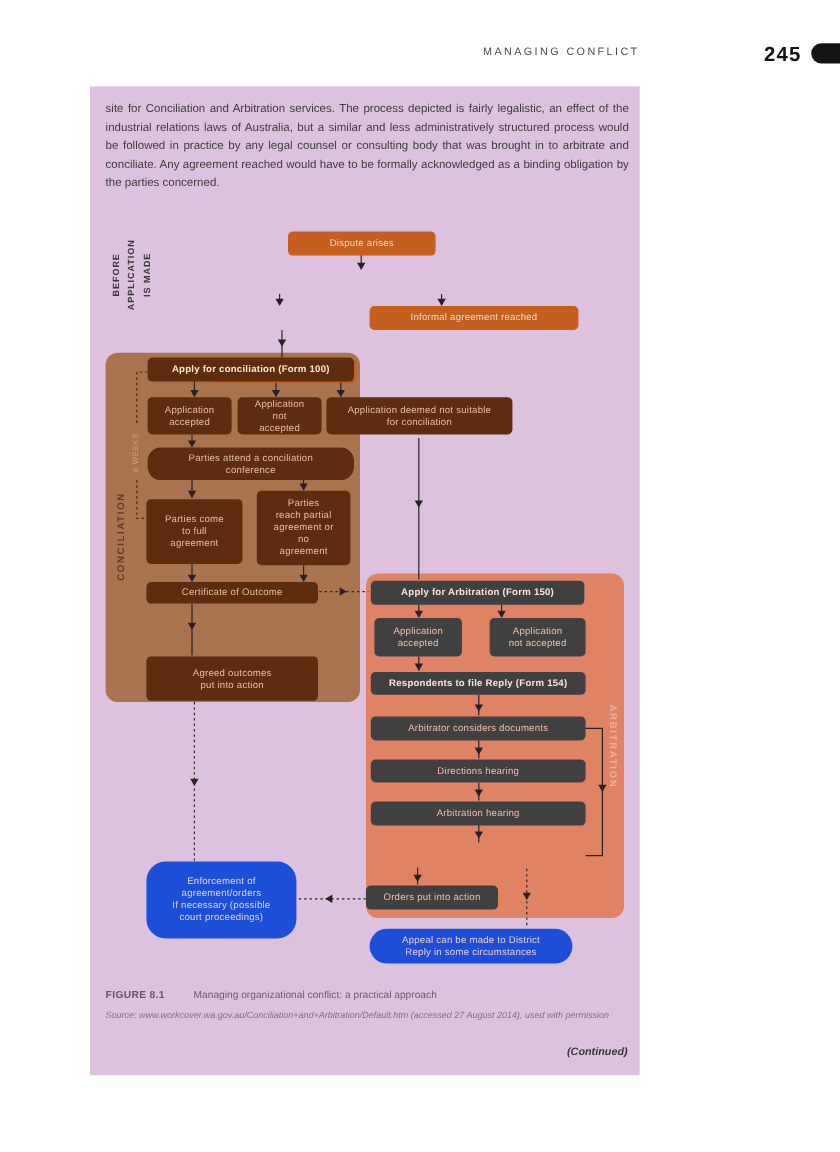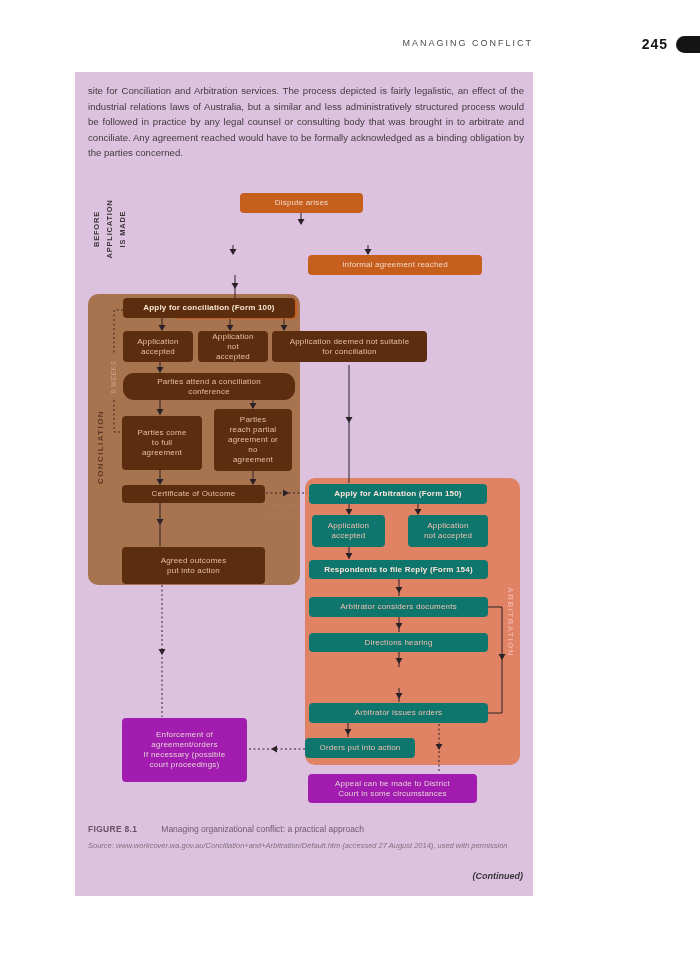--- a/index.html
+++ b/index.html
@@ -3,44 +3,44 @@
 <meta charset="utf-8">
 <style>
   html,body{margin:0;padding:0;background:#ffffff;}
   #page{position:relative;width:700px;height:960px;background:#ffffff;overflow:hidden;
         font-family:"Liberation Sans", sans-serif;}
 
   
   .running-head{position:absolute;top:38px;left:305px;width:228px;text-align:right;
     font-size:9px;letter-spacing:2px;color:#4b4b4b;}
   .page-num{position:absolute;top:36px;left:620px;width:48px;text-align:right;
-    font-size:14px;font-weight:700;color:#141414;letter-spacing:1px;}
+    font-size:17px;font-weight:700;color:#141414;letter-spacing:1px;}
   .page-tab{position:absolute;top:36px;right:0;width:24px;height:17px;background:#141414;
     border-radius:9px 0 0 9px;}
 
   
   .content-panel{position:absolute;left:75px;top:72px;width:458px;height:824px;background:#dcc2df;}
   .intro{position:absolute;left:88px;top:83px;width:436px;font-size:9.6px;line-height:15.6px;
     color:#413a3d;text-align:justify;}
 
   
   .panel{position:absolute;border-radius:10px;}
   .panel.conciliation{left:88px;top:294px;width:212px;height:291px;background:#a87450;}
   .panel.arbitration{left:305px;top:478px;width:215px;height:287px;background:#e08365;}
 
   
   .node{position:absolute;box-sizing:border-box;display:flex;align-items:center;justify-content:center;
     text-align:center;border-radius:4px;font-size:8px;line-height:10px;padding:1px 13px;
     letter-spacing:0.2px;white-space:pre-line;}
   .orange{background:#c65e1e;color:#f3d9c6;}
   .brown{background:#5c2d0f;color:#e7c09e;}
   .brown.hd{font-weight:700;color:#f8e7d3;}
-  .red{background:#0f766e;color:#f1bfae;}
+  .red{background:#404040;color:#f1bfae;}
   .red.hd{font-weight:700;color:#fbe5d9;}
-  .gray{background:#a21caf;color:#e4d0d6;border-radius:4px;}
+  .gray{background:#1d4ed8;color:#e4d0d6;border-radius:16px;}
 
   
   .vlabel{position:absolute;display:flex;align-items:center;justify-content:center;
     text-align:center;white-space:pre-line;}
   .lbl-before{left:67px;top:209px;width:84px;height:40px;transform:rotate(-90deg);
     font-size:7.5px;font-weight:600;letter-spacing:0.8px;line-height:13px;color:#3a3337;}
   .lbl-conc{left:55px;top:441px;width:90px;height:12px;transform:rotate(-90deg);
     font-size:8px;letter-spacing:1.4px;color:#5e3826;font-weight:600;}
   .lbl-8w{left:90px;top:372px;width:46px;height:10px;transform:rotate(-90deg);
     font-size:6.5px;letter-spacing:0.6px;color:#cfa38b;background:#a87450;}
@@ -167,29 +167,29 @@
 put into action</div>
 
   <div class="node red hd" style="left:309px;top:484px;width:178px;height:20px;">Apply for Arbitration (Form 150)</div>
   <div class="node red" style="left:312px;top:515px;width:73px;height:32px;">Application
 accepted</div>
   <div class="node red" style="left:408px;top:515px;width:80px;height:32px;">Application
 not accepted</div>
   <div class="node red hd" style="left:309px;top:560px;width:179px;height:19px;">Respondents to file Reply (Form 154)</div>
   <div class="node red" style="left:309px;top:597px;width:179px;height:20px;">Arbitrator considers documents</div>
   <div class="node red" style="left:309px;top:633px;width:179px;height:19px;">Directions hearing</div>
-  <div class="node red" style="left:309px;top:703px;width:179px;height:20px;">Arbitrator issues orders</div>
+  <div class="node red" style="left:309px;top:668px;width:179px;height:20px;">Arbitration hearing</div>
   <div class="node red" style="left:305px;top:738px;width:110px;height:20px;">Orders put into action</div>
 
   <div class="node gray" style="left:122px;top:718px;width:125px;height:64px;">Enforcement of
 agreement/orders
 If necessary (possible
 court proceedings)</div>
   <div class="node gray" style="left:308px;top:774px;width:169px;height:29px;">Appeal can be made to District
-Court in some circumstances</div>
+Reply in some circumstances</div>
 
   <div class="fig-cap">
     <b>FIGURE 8.1</b><span>Managing organizational conflict: a practical approach</span>
   </div>
   <div class="fig-src">Source: www.workcover.wa.gov.au/Conciliation+and+Arbitration/Default.htm (accessed 27 August 2014), used with permission</div>
   <div class="continued">(Continued)</div>
 
 </div>
 
 </body></html>

